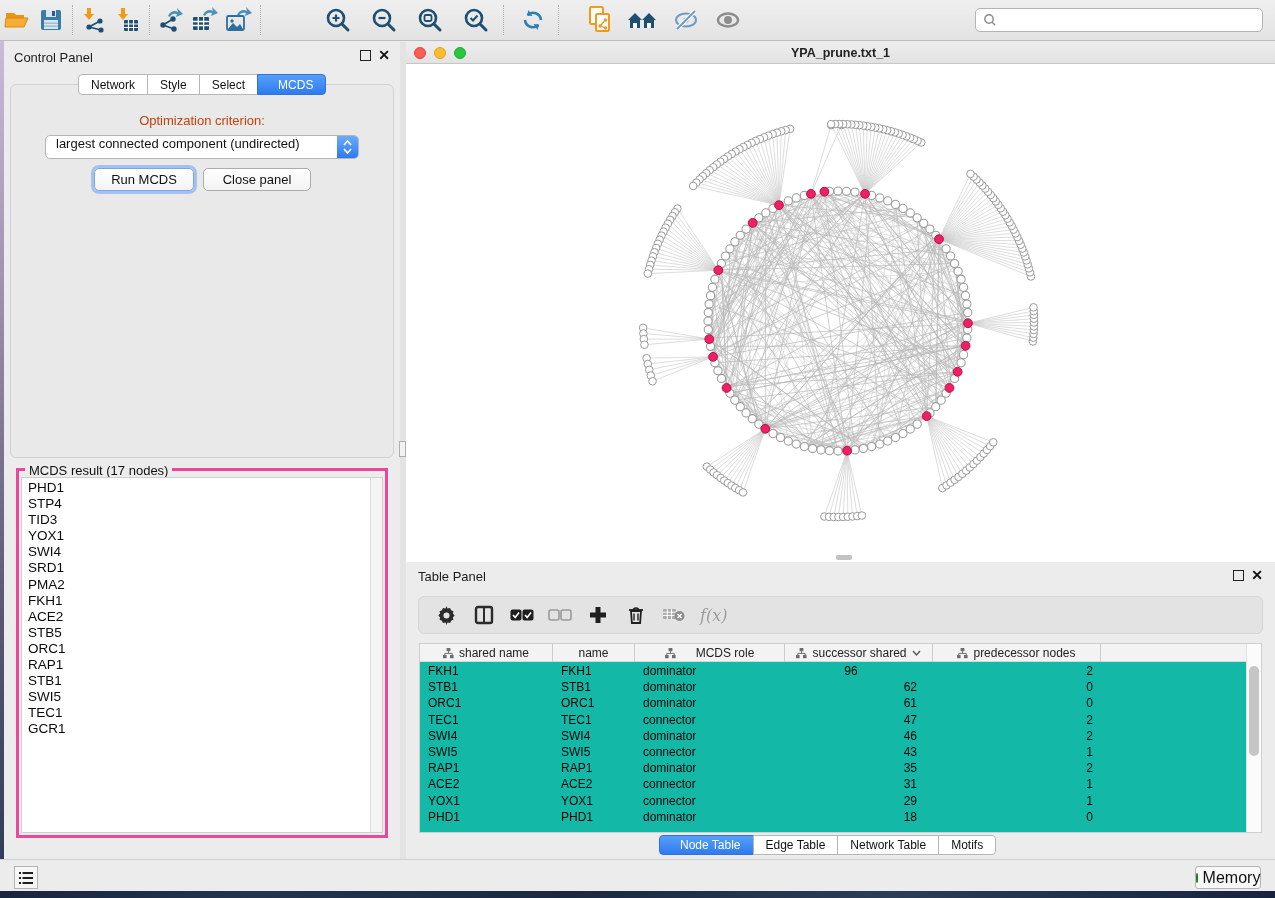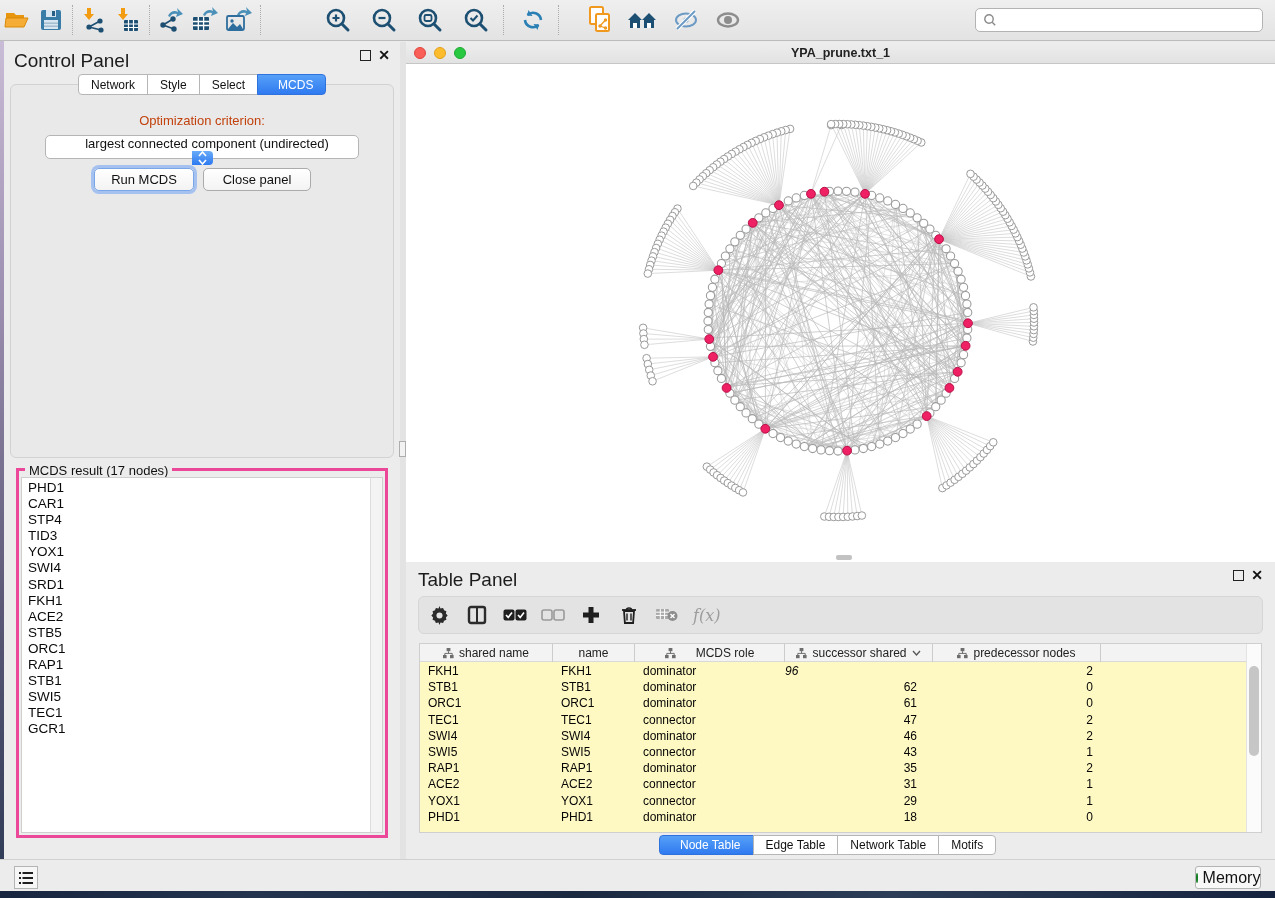--- a/index.html
+++ b/index.html
@@ -19,40 +19,40 @@
   #search-input { border:none; outline:none; flex:1; height:20px; font-size:12px; background:transparent; }
 
   
   #wall-left { left:0; top:41px; width:4px; height:850px;
     background:linear-gradient(#c9bcd6 0%, #9d8fb0 30%, #5d5a78 65%, #2c3a55 100%); }
   #wall-bottom { left:0; top:891px; width:1275px; height:7px;
     background:linear-gradient(90deg,#18253f,#24344f 20%,#1a2940 45%,#2c3d58 70%,#16233e); }
 
   
   #control-panel { left:4px; top:42px; width:396px; height:817px; background:#ececec; }
-  .panel-title { font-size:19px; color:#1c1c1c; }
+  .panel-title { font-size:13px; color:#1c1c1c; }
   #cp-title { left:10px; top:8px; }
   .win-btns { position:absolute; display:flex; gap:7px; align-items:center; }
   #cp-btns { right:10px; top:8px; }
   .float-btn { width:11px; height:11px; border:1.6px solid #222; background:transparent; }
   .close-btn { font-size:14px; font-weight:bold; color:#111; line-height:11px; }
 
   #cp-card { left:6px; top:42px; width:384px; height:374px; background:#e9e9e9;
     border:1px solid #d2d2d2; border-radius:6px; }
   .tabrow { position:absolute; display:flex; }
   #cp-tabs { top:32px; left:74px; }
   .tab { height:21px; padding:0 12px; background:#fff; border:1px solid #b6b6b6;
     font-size:12px; color:#111; display:flex; align-items:center; margin-left:-1px; }
   .tab:first-child { border-radius:4px 0 0 4px; margin-left:0; }
   .tab:last-child { border-radius:0 4px 4px 0; }
   .tab.sel { background:linear-gradient(#56a0f8,#2f7af0); border-color:#2f72dd; color:#fff;padding-left:20px; }
 
   #opt-label { top:71px; left:0; width:396px; text-align:center; font-size:13px; color:#c2410c; }
   #criterion-select { left:41px; top:93px; width:314px; height:24px; background:#fff;
-    border:1px solid #b5b5b5; border-radius:5px; display:flex; align-items:center; cursor:default;flex-direction:column; }
+    border:1px solid #b5b5b5; border-radius:5px; display:flex; cursor:default; }
   #criterion-select .val { flex:1; font-size:13px; color:#111; padding-left:10px; white-space:nowrap; }
   #criterion-select .stepper { width:21px; height:22px; margin:0;
     background:linear-gradient(#6aacf9,#2d79f0); border-radius:0 4px 4px 0;
     display:flex; flex-direction:column; align-items:center; justify-content:center; color:#fff; }
   .stepper svg { display:block; }
   .btn { position:absolute; height:23px; background:linear-gradient(#ffffff,#f3f3f3);
     border:1px solid #ababab; border-radius:5px; font-size:13px; color:#111;
     display:flex; align-items:center; justify-content:center; }
   #run-btn { left:90px; top:126px; width:100px; box-shadow:0 0 0 3px rgba(110,160,245,.55); border-color:#7aa6e8; }
   #closepanel-btn { left:199px; top:126px; width:108px; }
@@ -80,25 +80,25 @@
   #light-green { background:#28c840; border:1px solid #1eaa32; }
   #net-title { position:absolute; width:100%; text-align:center; font-size:12.5px; font-weight:bold; color:#222; }
   #net-canvas { position:absolute; left:0; top:22px; width:869px; height:498px; background:#fff; }
   #net-hscroll-thumb { left:836px; top:555px; width:16px; height:5px; background:#c2c2c2; border-radius:2px; }
 
   
   #table-panel { left:406px; top:563px; width:869px; height:296px; background:#ececec; }
   #tp-title { left:12px; top:6px; }
   #tp-btns { right:12px; top:7px; }
   #tp-toolbar { left:12px; top:33px; width:845px; height:38px; background:#e3e3e3;
-    border:1px solid #d6d6d6; border-radius:6px; display:flex; align-items:center; padding-left:8px; gap:14px; }
+    border:1px solid #d6d6d6; border-radius:6px; display:flex; align-items:center; padding-left:15px; gap:14px; }
   .tpicon { width:24px; height:24px; display:flex; align-items:center; justify-content:center; }
   .fx { font-family:"DejaVu Serif", serif; font-style:italic; font-size:16px; color:#9c9c9c; }
 
-  #tbl-box { left:13px; top:80px; width:843px; height:190px; background:#fef9c3; border:1px solid #cfcfcf; }
+  #tbl-box { left:13px; top:80px; width:843px; height:190px; background:#14b8a6; border:1px solid #cfcfcf; }
   #tbl-header { position:absolute; left:0; top:0; right:15px; height:18px; background:#f3f3f3;
     border-bottom:1px solid #d9d9d9; display:flex; }
   .hcell { height:18px; display:flex; align-items:center; justify-content:center; gap:5px;
     border-right:1px solid #cccccc; font-size:12px; color:#222; }
   .hcell:last-child { border-right:none; }
   #tbl-rows { position:absolute; left:0; top:19px; right:15px; bottom:0; overflow:hidden; }
   .trow { display:flex; height:16.2px; align-items:center; }
   .tcell { font-size:12px; color:#050505; white-space:nowrap; overflow:hidden; }
   #tbl-vscroll { position:absolute; top:0; right:0; bottom:0; width:15px; background:#fbfbfb; border-left:1px solid #e3e3e3; }
   #tbl-vthumb { position:absolute; left:2px; top:22px; width:10px; height:90px; background:#c6c6c6; border-radius:5px; }
@@ -290,26 +290,26 @@
         </svg>
     </div>
   </div>
   <div id="run-btn" class="btn">Run MCDS</div>
   <div id="closepanel-btn" class="btn">Close panel</div>
 
   <div id="mcds-group" class="abs">
     <div id="mcds-title">MCDS result (17 nodes)</div>
     <div id="mcds-list">
         <div class="mcds-item">PHD1</div>
-        <div class="mcds-item">CAR1</div>
         <div class="mcds-item">STP4</div>
         <div class="mcds-item">TID3</div>
         <div class="mcds-item">YOX1</div>
         <div class="mcds-item">SWI4</div>
         <div class="mcds-item">SRD1</div>
+        <div class="mcds-item">PMA2</div>
         <div class="mcds-item">FKH1</div>
         <div class="mcds-item">ACE2</div>
         <div class="mcds-item">STB5</div>
         <div class="mcds-item">ORC1</div>
         <div class="mcds-item">RAP1</div>
         <div class="mcds-item">STB1</div>
         <div class="mcds-item">SWI5</div>
         <div class="mcds-item">TEC1</div>
         <div class="mcds-item">GCR1</div>
       </div>
@@ -1161,21 +1161,21 @@
           </svg>
           <span>predecessor nodes</span>
         </div>
         <div class="hcell" style="flex: 1 1 0%;"></div>
       </div>
     <div id="tbl-rows">
         <div class="trow">
           <div class="tcell" style="width: 133px; padding-left: 8px;">FKH1</div>
           <div class="tcell" style="width: 82px; padding-left: 8px;">FKH1</div>
           <div class="tcell" style="width: 150px; padding-left: 8px;">dominator</div>
-          <div class="tcell" style="width: 148px; text-align: left; padding-right: 16px; font-style: italic;">96</div>
+          <div class="tcell" style="width: 148px; text-align: center; padding-right: 16px;">96</div>
           <div class="tcell" style="width: 168px; text-align: right; padding-right: 8px;">2</div>
         </div>
         <div class="trow">
           <div class="tcell" style="width: 133px; padding-left: 8px;">STB1</div>
           <div class="tcell" style="width: 82px; padding-left: 8px;">STB1</div>
           <div class="tcell" style="width: 150px; padding-left: 8px;">dominator</div>
           <div class="tcell" style="width: 148px; text-align: right; padding-right: 16px;">62</div>
           <div class="tcell" style="width: 168px; text-align: right; padding-right: 8px;">0</div>
         </div>
         <div class="trow">

